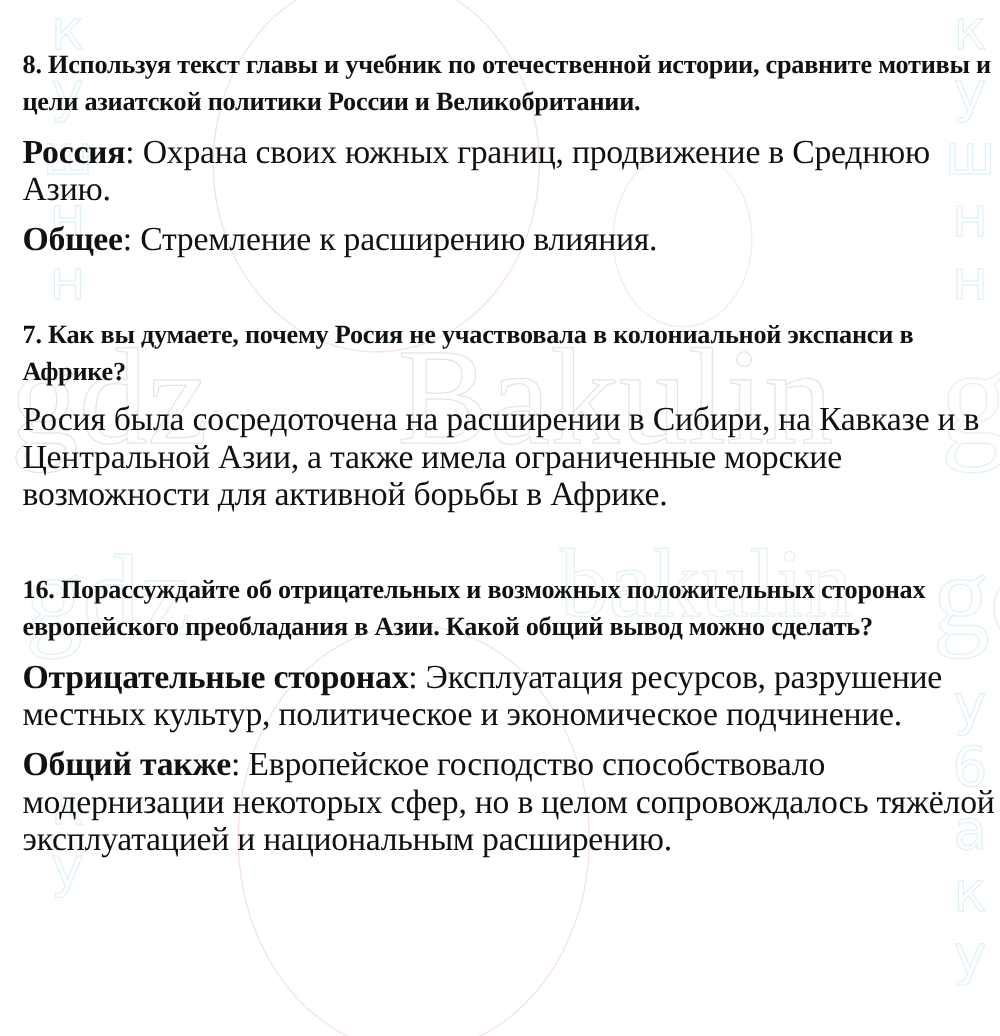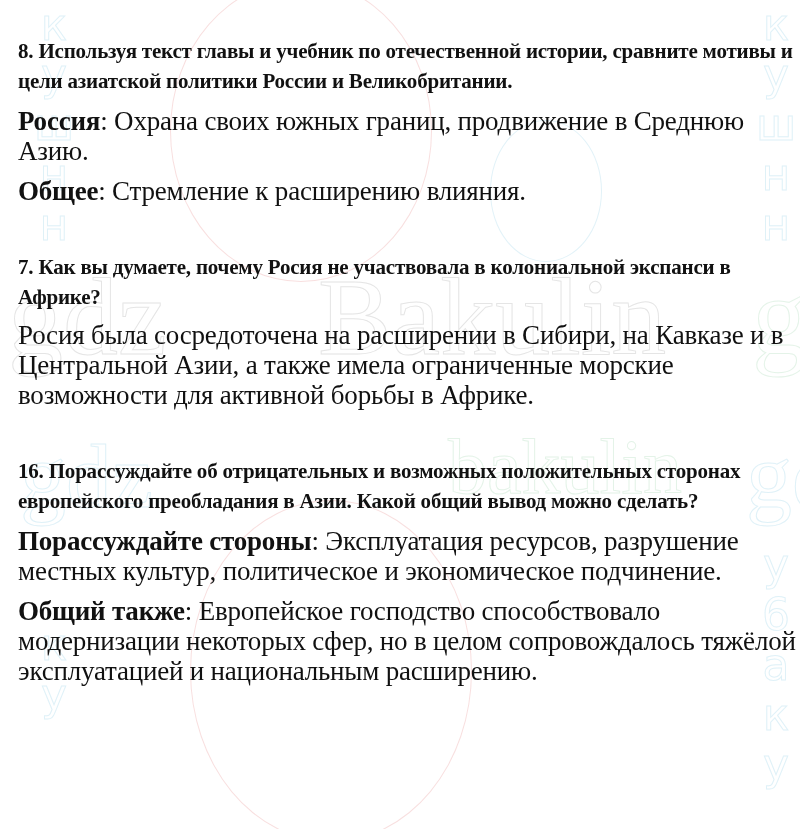--- a/index.html
+++ b/index.html
@@ -105,20 +105,20 @@
   </div>
 
   <div style="padding-top:46px;">
     <p class="q">7. Как вы думаете, почему Росия не участвовала в колониальной экспанси в Африке?</p>
     <p class="p" style="margin-top:8px;">Росия была сосредоточена на расширении в Сибири, на Кавказе и в Центральной Азии, а также имела ограниченные морские возможности для активной борьбы в Африке.</p>
   </div>
 
   <div style="padding-top:46px;">
     <p class="q">16. Порассуждайте об отрицательных и возможных положительных сторонах европейского преобладания в Азии. Какой общий вывод можно сделать?</p>
     <p class="p" style="margin-top:10px;">
-      <b>Порассуждайте стороны</b><span>: Эксплуатация ресурсов, разрушение местных культур, политическое и экономическое подчинение.</span>
+      <b>Отрицательные сторонах</b><span>: Эксплуатация ресурсов, разрушение местных культур, политическое и экономическое подчинение.</span>
     </p>
     <p class="p" style="margin-top:10px;">
       <b>Общий также</b><span>: Европейское господство способствовало модернизации некоторых сфер, но в целом сопровождалось тяжёлой эксплуатацией и национальным расширению.</span>
     </p>
   </div>
 
 </div>
 
 </body></html>

